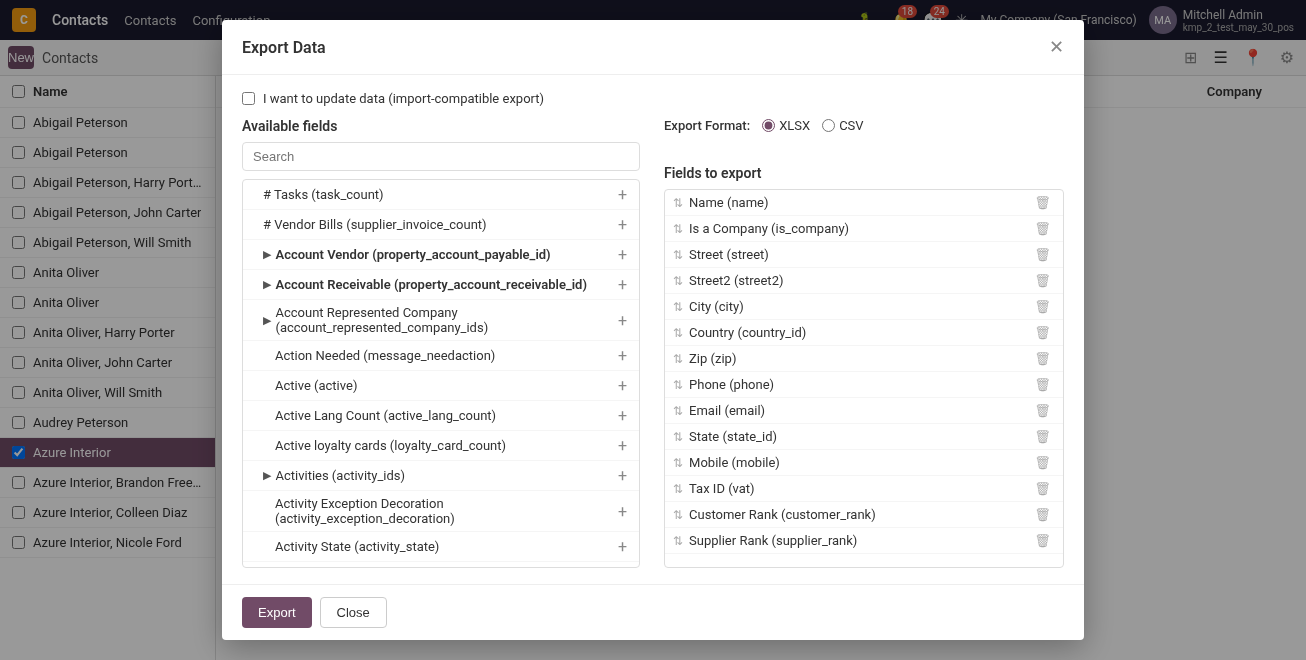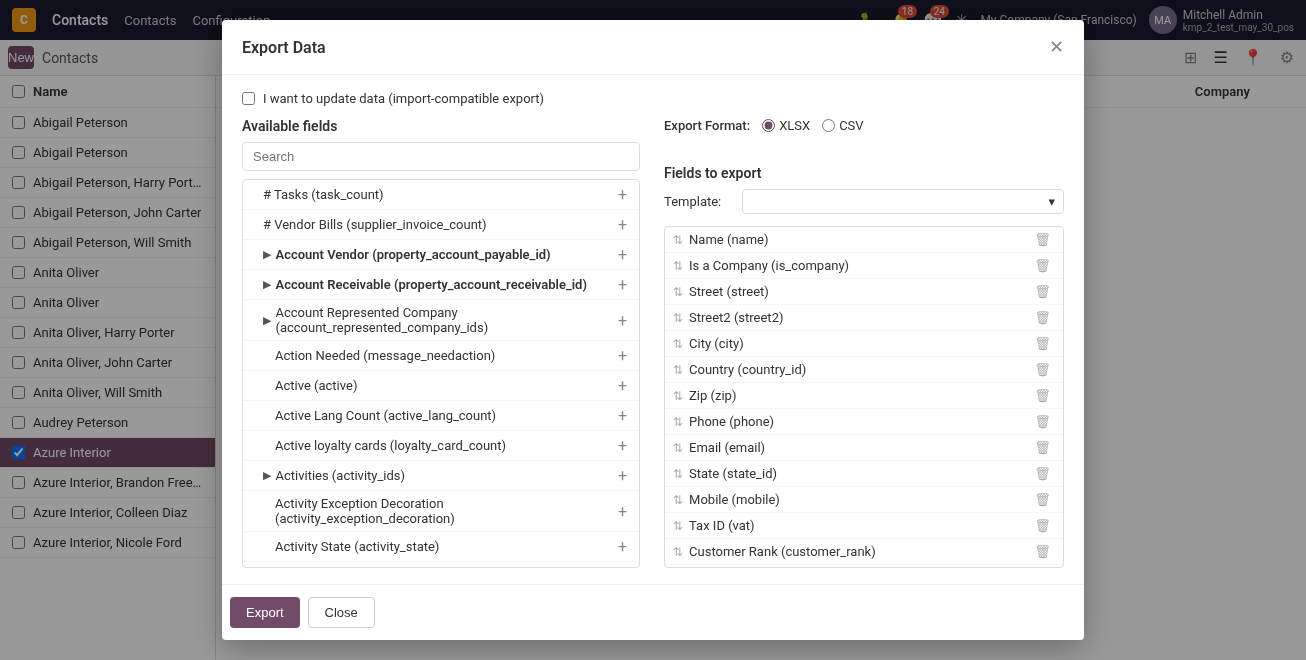--- a/index.html
+++ b/index.html
@@ -72,29 +72,29 @@
     .template-row { display: flex; align-items: center; gap: 8px; margin-bottom: 4px; }
     .template-label { font-size: 13px; color: #333; min-width: 70px; }
     .template-select { flex: 1; border: 1px solid #ddd; border-radius: 4px; padding: 4px 8px; font-size: 13px; appearance: none; background: white; cursor: pointer; display: flex; align-items: center; justify-content: space-between; }
     .export-fields-list { border: 1px solid #ddd; border-radius: 4px; overflow-y: auto; flex: 1; }
     .export-field-item { display: flex; align-items: center; padding: 5px 8px; border-bottom: 1px solid #f5f5f5; }
     .drag-handle { color: #aaa; margin-right: 6px; font-size: 12px; cursor: grab; }
     .export-field-text { flex: 1; font-size: 13px; color: #333; }
     .delete-btn { color: #aaa; cursor: pointer; font-size: 14px; padding: 0 4px; }
 
     
-    .modal-footer { display: flex; gap: 8px; padding: 12px 8px; border-top: 1px solid #eee; }
+    .modal-footer { display: flex; gap: 8px; padding: 12px 20px; border-top: 1px solid #eee; }
     .btn-export { background: #714b67; color: white; border: none; border-radius: 4px; padding: 7px 16px; font-size: 13px; cursor: pointer; font-weight: 500; }
     .btn-close { background: white; color: #333; border: 1px solid #ccc; border-radius: 4px; padding: 7px 16px; font-size: 13px; cursor: pointer; }
 
     
     .content-area { flex: 1; background: #fff; overflow: hidden; position: relative; }
     .content-header { display: flex; align-items: center; padding: 8px 16px; border-bottom: 1px solid #eee; }
     .content-col { font-weight: 600; font-size: 13px; color: #333; }
-    .company-col { margin-left: auto; margin-right: 40px; }
+    .company-col { margin-left: auto; margin-right: 28px; }
   </style>
 </head>
 <body>
 
 <div class="topbar">
   <div class="topbar-logo">
       <span>C</span>
     </div>
   <div class="topbar-app">Contacts</div>
   <div class="topbar-nav">Contacts</div>
@@ -299,27 +299,20 @@
                   </label>
                   <label class="radio-option">
                     <input type="radio" name="format" style=""> 
                       <span>CSV</span>
                   </label>
                 </div>
               </div>
             </div>
           </div>
           <div class="fields-export-title">Fields to export</div>
-          <div class="template-row">
-            <span class="template-label">Template:</span>
-            <div class="template-select" style="display:flex;justify-content:space-between;align-items:center;">
-              <span></span>
-              <span>▾</span>
-            </div>
-          </div>
           <div class="export-fields-list" id="export-fields-list">
               <div class="export-field-item">
                 <span class="drag-handle">⇅</span>
                 <span class="export-field-text">Name (name)</span>
                 <span class="delete-btn" style="font-size: 13px;">🗑</span>
               </div>
               <div class="export-field-item">
                 <span class="drag-handle">⇅</span>
                 <span class="export-field-text">Is a Company (is_company)</span>
                 <span class="delete-btn" style="font-size: 13px;">🗑</span>

